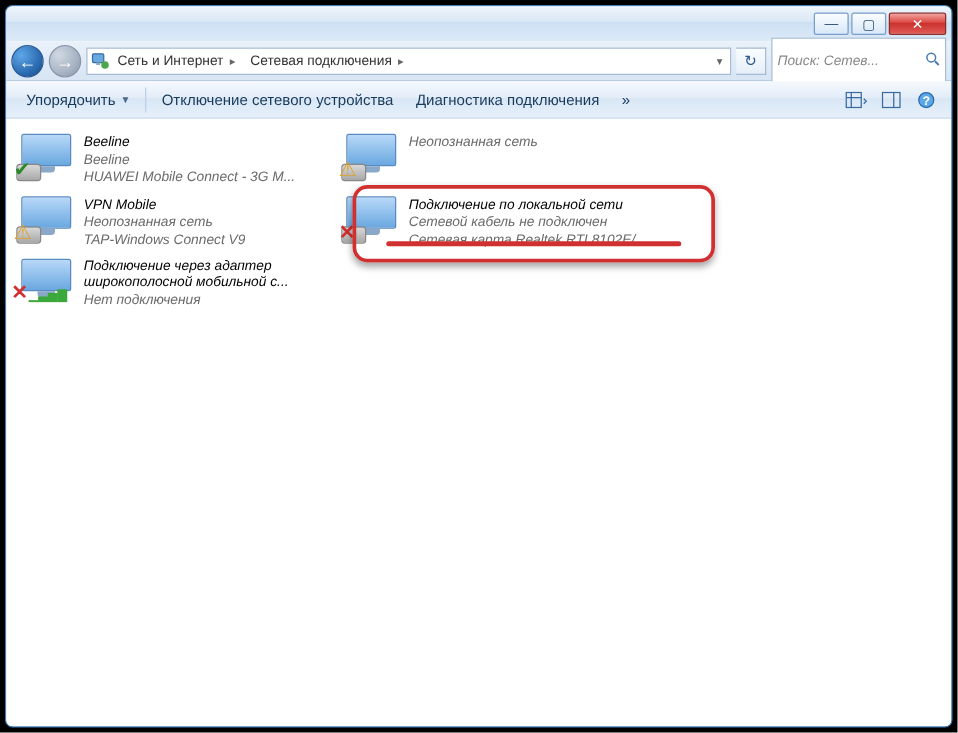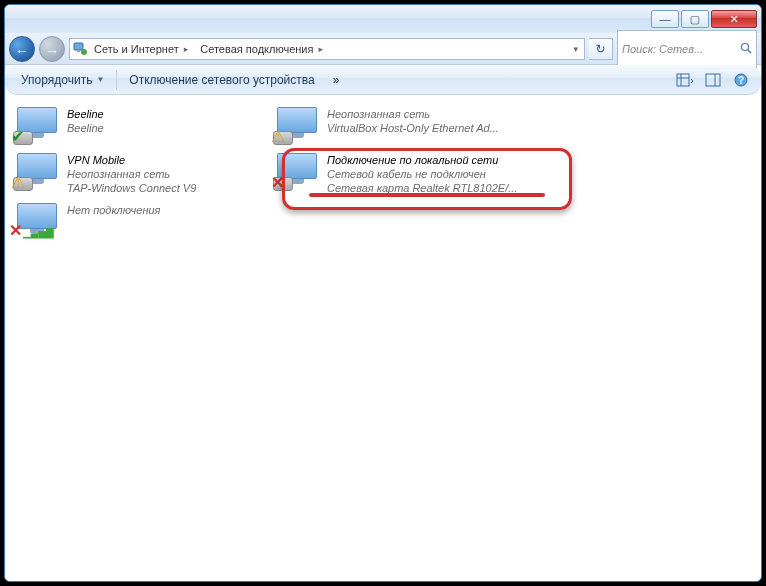--- a/index.html
+++ b/index.html
@@ -10,21 +10,21 @@
 .tbtn.close { background: linear-gradient(#f3a3a0,#d94540 45%,#c9302c 46%,#e25a55); border-color:#8a2e2a; color:#fff; width:46px; }
 .navbar { height: 32px; background: linear-gradient(#eaf1fa,#d7e5f4); border-bottom: 1px solid #b8cde2; display:flex; align-items:center; padding: 0 4px; gap:4px; }
 .navbtn { width:26px; height:26px; border-radius:50%; background: radial-gradient(circle at 30% 30%, #5ea7e8, #2d6db3 60%, #1a4a80); border:1px solid #2a5a95; display:flex; align-items:center; justify-content:center; color:#fff; font-size:14px; }
 .navbtn.fwd { background: radial-gradient(circle at 30% 30%, #d0d8e2,#a8b4c4 60%,#8a97aa); border-color:#8a97aa; }
 .addressbar { flex:1; height:22px; background:#fff; border:1px solid #a6bcd4; display:flex; align-items:center; padding:0 2px; font-size:11px; color:#333; }
 .crumb { padding:0 6px; display:flex; align-items:center; gap:5px; height:100%; }
 .crumb .arr { color:#666; font-size:9px; }
 .addr-icon { width:16px; height:16px; display:inline-flex; align-items:center; justify-content:center; }
 .refresh { width:24px; height:22px; border:1px solid #a6bcd4; border-left:none; background:linear-gradient(#fafdff,#e6eef8); display:flex; align-items:center; justify-content:center; font-size:12px; color:#2a5a95; }
 .searchbox { width:140px; height:38px; border:1px solid #a6bcd4; background:#fff; display:flex; align-items:center; padding:0 4px; font-size:11px; color:#888; font-style:italic; gap:4px; }
-.toolbar { height: 30px; background: linear-gradient(#f5f9fd,#e3edf8 45%,#d8e6f5 46%,#e6f0fa); border-bottom:1px solid #bcd0e6; display:flex; align-items:center; padding:0 8px; gap:2px; font-size:12px; color:#1a3a5a;border-radius:13px; }
+.toolbar { height: 30px; background: linear-gradient(#f5f9fd,#e3edf8 45%,#d8e6f5 46%,#e6f0fa); border-bottom:1px solid #bcd0e6; display:flex; align-items:center; padding:0 8px; gap:2px; font-size:12px; color:#1a3a5a; }
 .tbitem { padding:4px 8px; display:flex; align-items:center; gap:4px; cursor:default; }
 .tbitem .dd { font-size:8px; color:#4a6a8a; }
 .tbsep { width:1px; height:20px; background:#bcd0e6; margin:0 2px; }
 .content { flex:1; background:#fff; padding: 8px 4px; display:flex; flex-wrap:wrap; align-content:flex-start; position:relative; }
 .conn { width: 260px; display:flex; padding: 4px; gap: 6px; align-items:flex-start; }
 .conn-icon { width:48px; height:38px; position:relative; flex-shrink:0; }
 .monitor { width:40px; height:26px; background: linear-gradient(#b8d8f8,#6aa8e0); border:1px solid #5a8ac0; border-radius:2px; position:absolute; top:0; left:4px; }
 .monitor::after { content:""; position:absolute; bottom:-6px; left:12px; width:14px; height:5px; background:#8aa8c8; border-radius:0 0 3px 3px; }
 .cable { position:absolute; bottom:0; left:0; width:20px; height:14px; background:linear-gradient(#d8d8d8,#a8a8a8); border-radius:3px; border:1px solid #888; }
 .overlay { position:absolute; bottom:-2px; left:-2px; width:18px; height:18px; font-size:16px; line-height:16px; }
@@ -89,20 +89,23 @@
   <div class="toolbar">
     <div class="tbitem">
         <span>Упорядочить</span>
         <span class="dd">▼</span>
       </div>
     <div class="tbsep"></div>
     <div class="tbitem">
         <span>Отключение сетевого устройства</span>
       </div>
     <div class="tbitem">
+        <span>Диагностика подключения</span>
+      </div>
+    <div class="tbitem">
         <span>»</span>
       </div>
     <div class="tbright">
       <div class="tbicon">
         <svg width="18" height="14" viewBox="0 0 18 14">
             <rect x="1" y="1" width="12" height="12" fill="none" stroke="#3a6aa0"></rect>
             <line x1="1" y1="5" x2="13" y2="5" stroke="#3a6aa0"></line>
             <line x1="5" y1="1" x2="5" y2="13" stroke="#3a6aa0"></line>
             <path d="M15 6 l2 2 l-2 2" fill="none" stroke="#3a6aa0"></path>
           </svg>
@@ -126,32 +129,32 @@
 
     <div class="conn" style="order:1">
       <div class="conn-icon">
         <div class="monitor"></div>
           <div class="cable"></div>
         <div class="overlay check">✔</div>
       </div>
       <div class="conn-text">
         <div class="line1">Beeline</div>
         <div class="line2">Beeline</div>
+        <div class="line3">HUAWEI Mobile Connect - 3G M...</div>
       </div>
     </div>
 
     <div class="conn" style="order:2">
       <div class="conn-icon">
         <div class="monitor"></div>
           <div class="cable"></div>
         <div class="overlay warn">⚠</div>
       </div>
       <div class="conn-text">
         <div class="line2">Неопознанная сеть</div>
-        <div class="line3">VirtualBox Host-Only Ethernet Ad...</div>
       </div>
     </div>
 
     <div class="conn" style="order:3">
       <div class="conn-icon">
         <div class="monitor"></div>
           <div class="cable"></div>
         <div class="overlay warn">⚠</div>
       </div>
       <div class="conn-text">
@@ -174,20 +177,21 @@
       </div>
     </div>
 
     <div class="conn" style="order:5;width:260px">
       <div class="conn-icon">
         <div class="monitor"></div>
         <div class="overlay x" style="left:-4px;bottom:0">✕</div>
         <div class="overlay bars" style="left:10px;bottom:-2px">▁▃▅▇</div>
       </div>
       <div class="conn-text">
+        <div class="line1" style="white-space:normal;line-height:13px">Подключение через адаптер широкополосной мобильной с...</div>
         <div class="line2">Нет подключения</div>
       </div>
     </div>
 
     <div class="highlight-box" style="left:277px; top:53px; width:290px; height:62px;"></div>
   </div>
 
 </div>
 
 </body></html>

